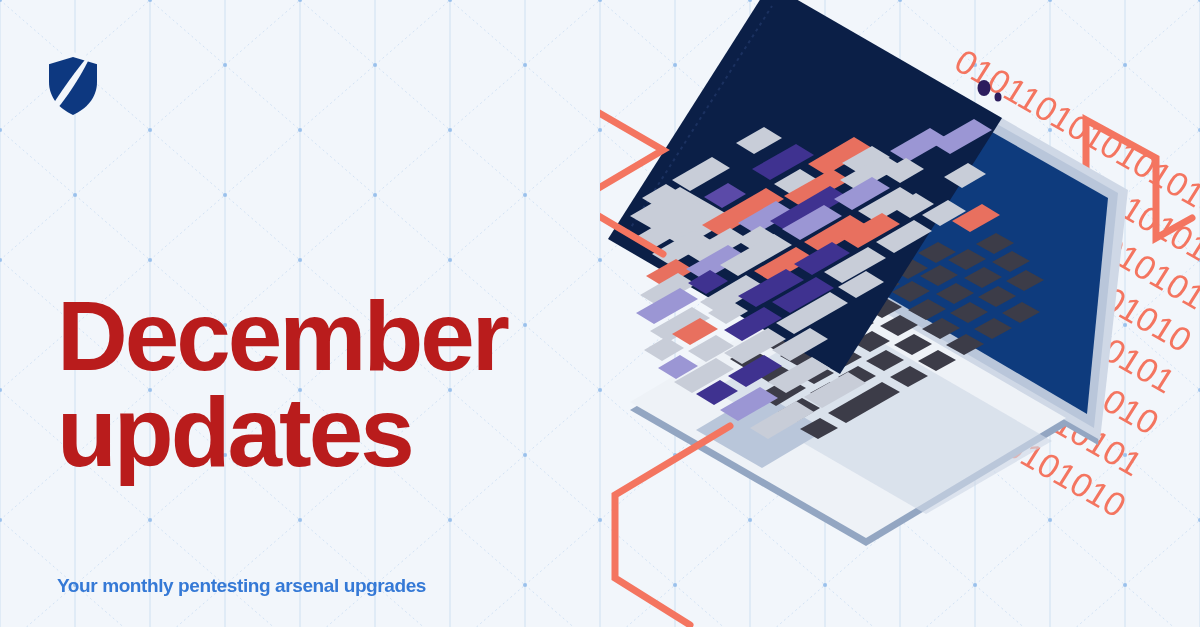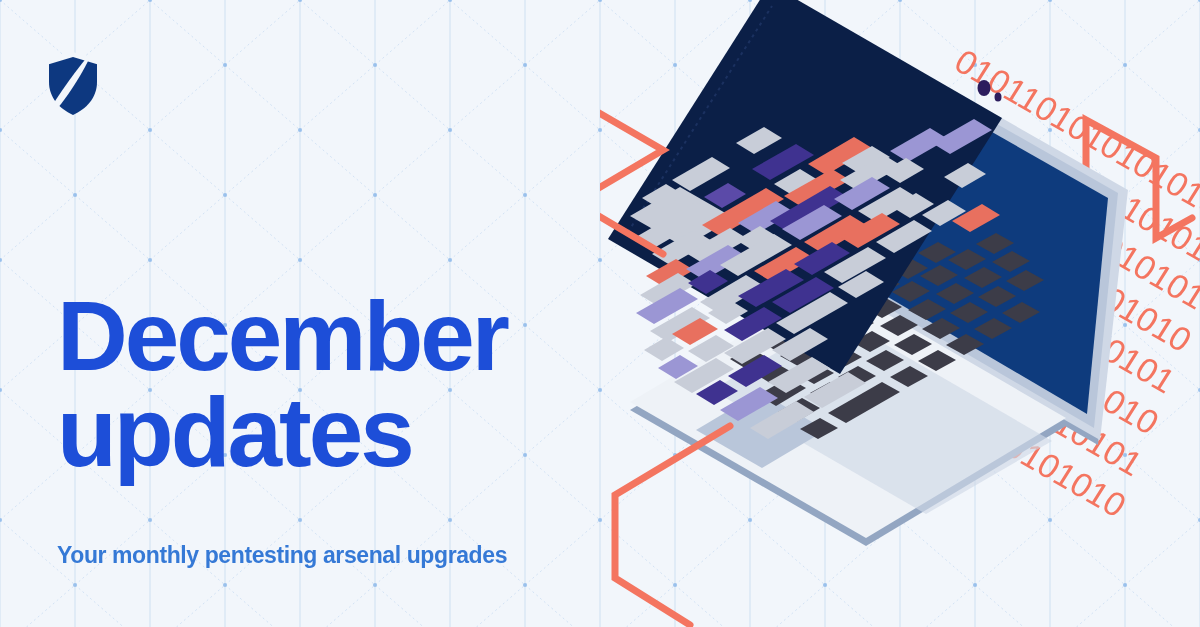--- a/index.html
+++ b/index.html
@@ -25,26 +25,26 @@
   .logo { position:absolute; left:44px; top:48px; width:58px; height:70px; }
 
   
   .headline {
     position:absolute; left:57px; top:288px;
     width:620px;
     font-size:98px;
     line-height:0.98;
     font-weight:bold;
     letter-spacing:-3px;
-    color:#1d4ed8;
+    color:#b91c1c;
     white-space:pre-line;
   }
   .subhead {
-    position:absolute; left:57px; top:542px;
-    font-size:23px;
+    position:absolute; left:57px; top:575px;
+    font-size:19px;
     font-weight:bold;
     letter-spacing:-0.4px;
     color:#3579d6;
     text-align:center;
   }
 
   
   .illo { position:absolute; left:600px; top:-10px; width:620px; height:640px; }
 </style>
 </head>

